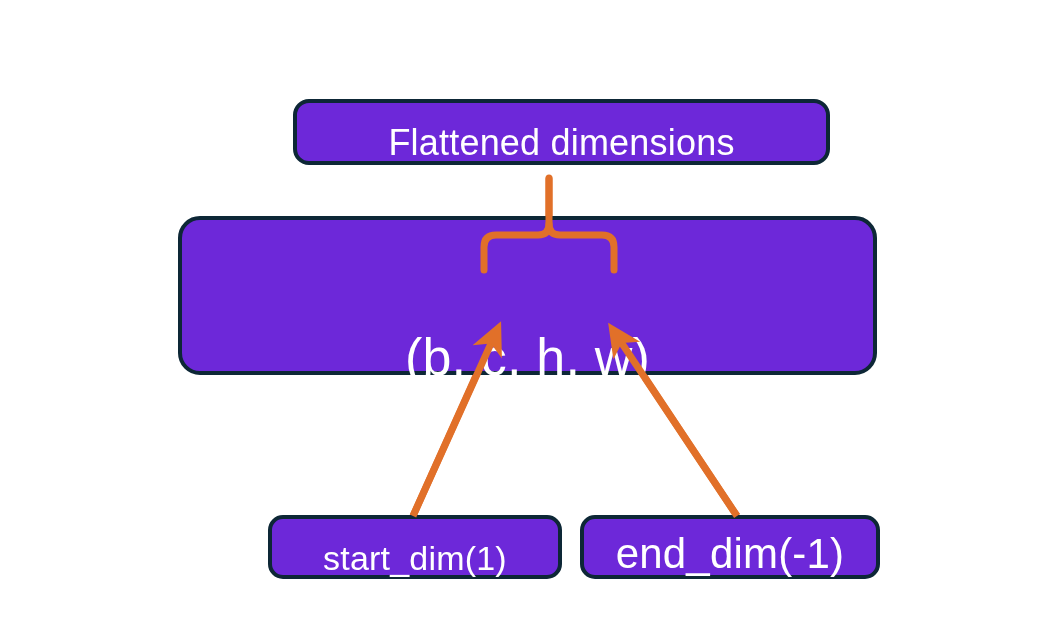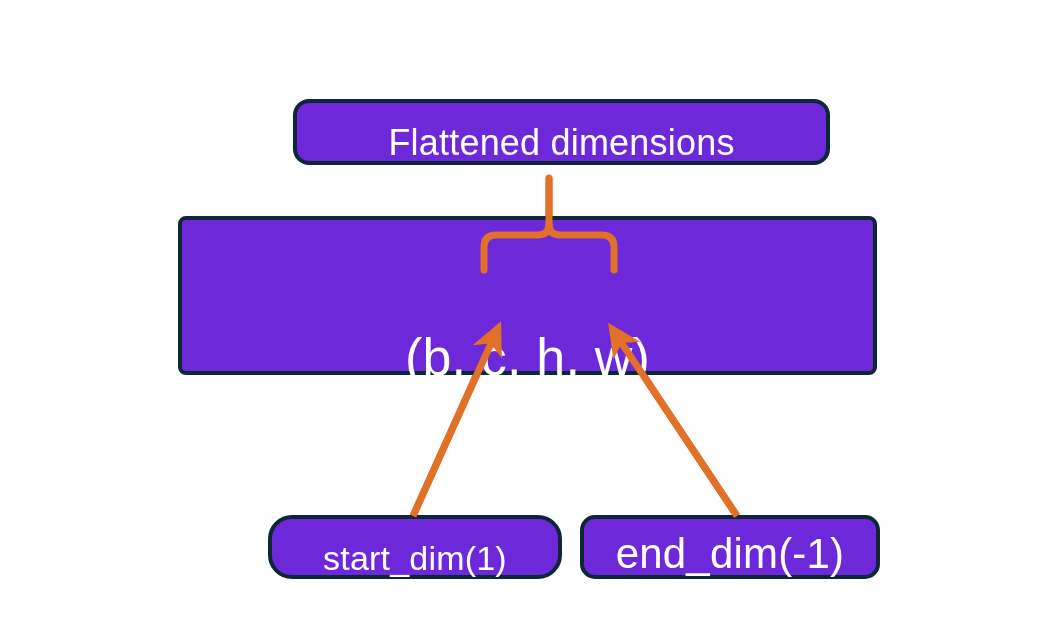--- a/index.html
+++ b/index.html
@@ -40,33 +40,33 @@
     width: 537px;
     height: 66px;
     border-radius: 16px;
     font-size: 36px;
   }
   #node-shape {
     left: 178px;
     top: 216px;
     width: 699px;
     height: 159px;
-    border-radius: 8px;
+    border-radius: 22px;
     font-size: 52px;
   }
   #node-shape .shape-label {
     position: relative;
     top: 12px;
   }
   #node-start-dim {
     left: 268px;
     top: 515px;
     width: 294px;
     height: 64px;
-    border-radius: 24px;
+    border-radius: 15px;
     font-size: 34px;
   }
   #node-end-dim {
     left: 580px;
     top: 515px;
     width: 300px;
     height: 64px;
     border-radius: 15px;
     font-size: 42px;
   }

